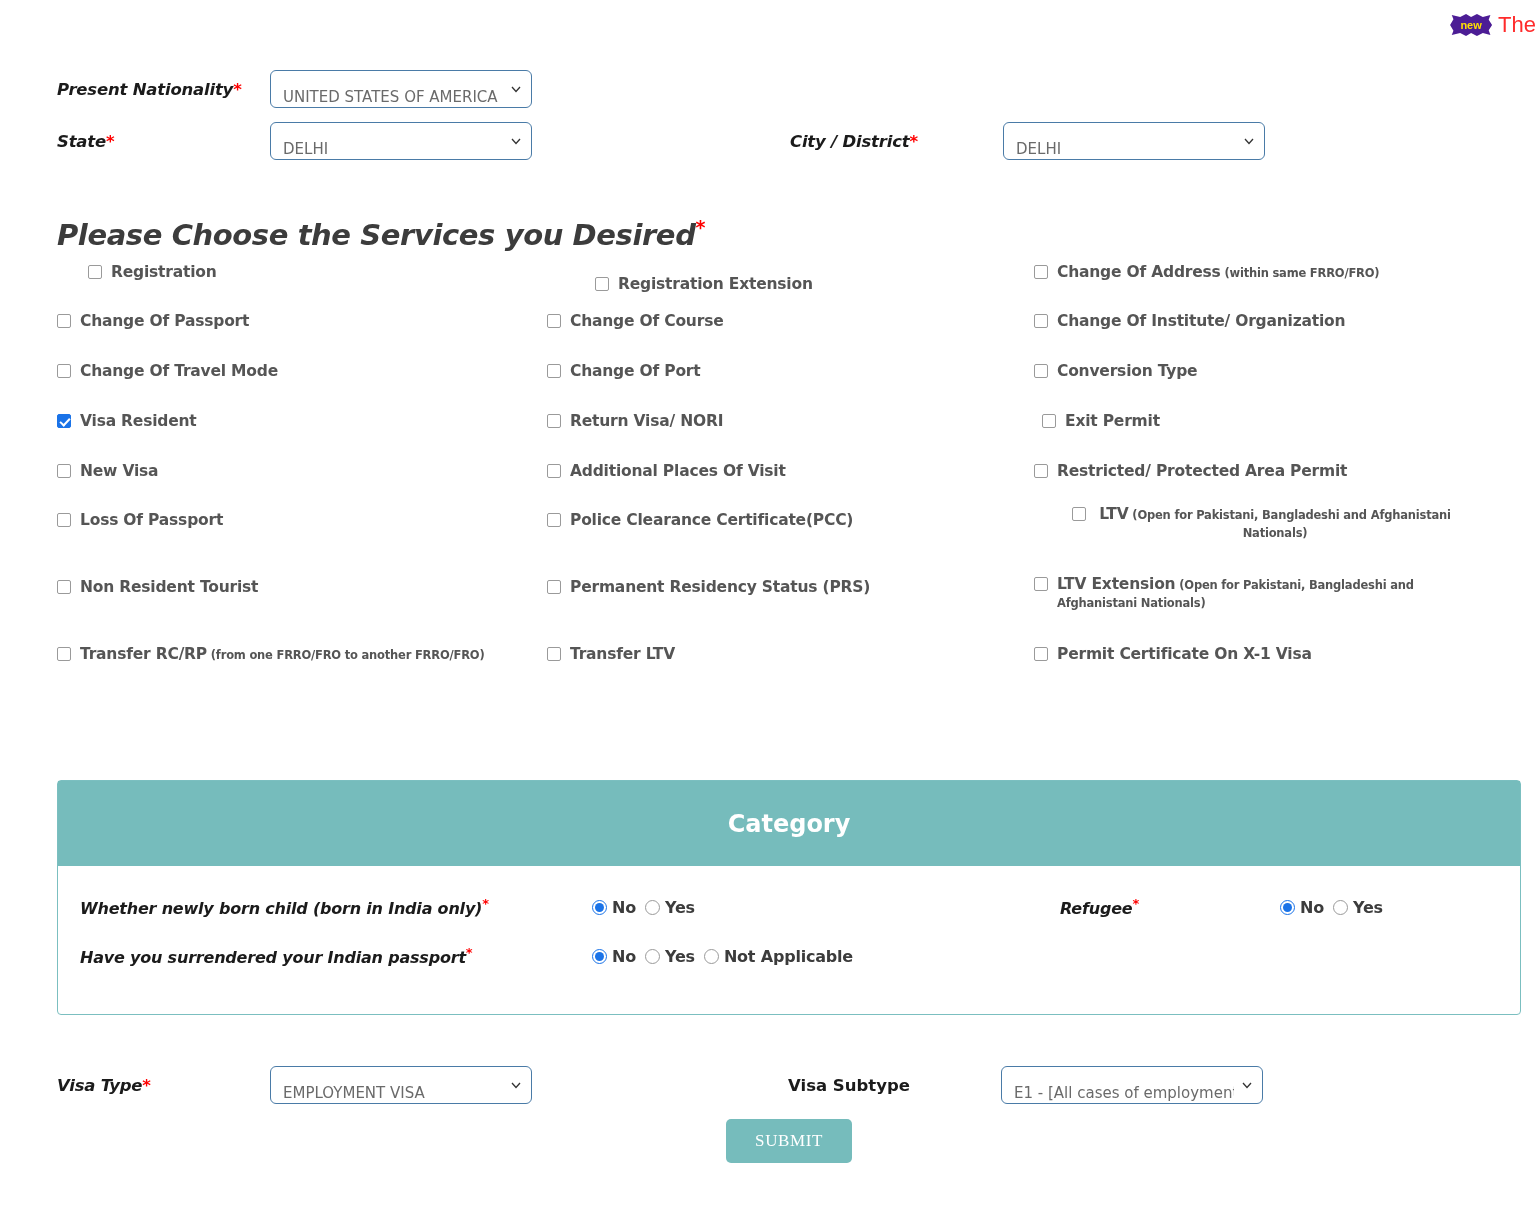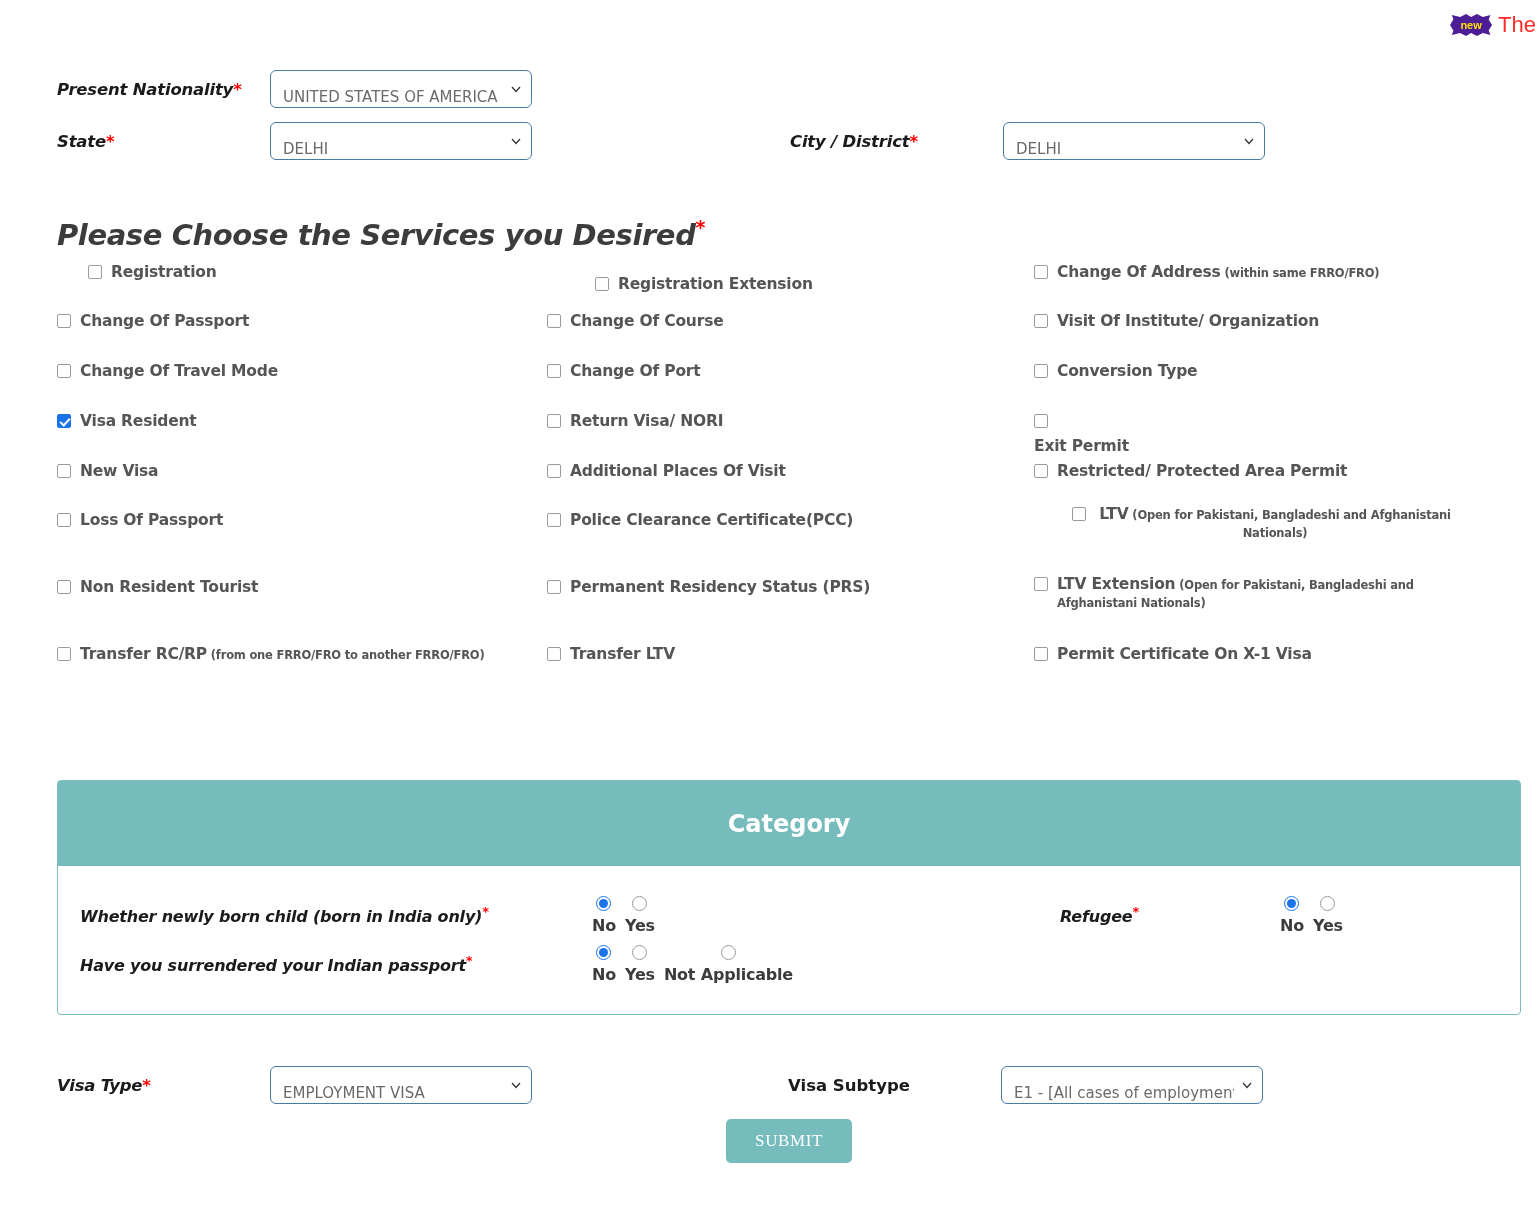--- a/index.html
+++ b/index.html
@@ -171,21 +171,21 @@
   .cat-body { position: relative; height: 148px; }
 
   .qrow { position: absolute; display: flex; align-items: center; }
   .q-lbl {
     font-family: "DejaVu Sans", sans-serif;
     font-style: italic; font-weight: bold;
     font-size: 16px; color: #1b1b1b;
     letter-spacing: -0.2px;
   }
   .radios { display: flex; align-items: center; gap: 9px; }
-  .rad-opt { display: flex; align-items: center; gap: 5px; flex-direction: column; }
+  .rad-opt { display: flex; align-items: center; gap: 5px; }
   .rad {
     appearance: none; -webkit-appearance: none;
     width: 15px; height: 15px; border-radius: 50%;
     border: 1px solid #9a9a9a; background: #fff;
     margin: 0; position: relative; flex: 0 0 auto;
   }
   .rad:checked { border: 1px solid #1a73e8; }
   .rad:checked::after {
     content: ""; position: absolute;
     left: 2px; top: 2px; width: 9px; height: 9px;
@@ -332,27 +332,27 @@
             <span class="svc-label"><span>Transfer LTV</span></span>
           </div>
         </div>
       <div class="svc-col col3" id="svc-col-3" style="height: 430px;">
           <div class="svc-item" style="top: 8px; left: 0px;">
             <input type="checkbox" class="cb" style="">
             <span class="svc-label"><span>Change Of Address</span><span class="svc-note"> (within same FRRO/FRO)</span></span>
           </div>
           <div class="svc-item" style="top: 57px; left: 0px;">
             <input type="checkbox" class="cb" style="">
-            <span class="svc-label"><span>Visit Of Institute/ Organization</span></span>
+            <span class="svc-label"><span>Change Of Institute/ Organization</span></span>
           </div>
           <div class="svc-item" style="top: 107px; left: 0px;">
             <input type="checkbox" class="cb" style="">
             <span class="svc-label"><span>Conversion Type</span></span>
           </div>
-          <div class="svc-item" style="top: 157px; left: 0px; flex-direction: column;">
+          <div class="svc-item" style="top: 157px; left: 8px;">
             <input type="checkbox" class="cb" style="">
             <span class="svc-label"><span>Exit Permit</span></span>
           </div>
           <div class="svc-item" style="top: 207px; left: 0px;">
             <input type="checkbox" class="cb" style="">
             <span class="svc-label"><span>Restricted/ Protected Area Permit</span></span>
           </div>
           <div class="svc-item ltv-item" style="top: 250px; left: 0px;">
             <input type="checkbox" class="cb" style="">
             <span class="svc-label"><span>LTV</span><span class="svc-note"> (Open for Pakistani, Bangladeshi and Afghanistani Nationals)</span></span>

